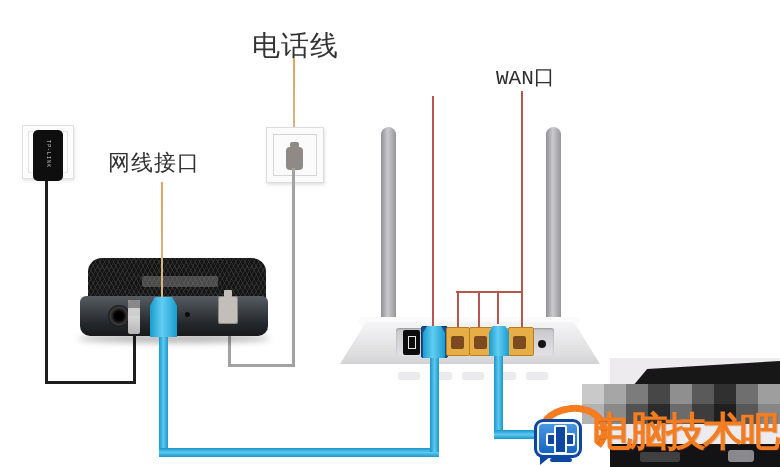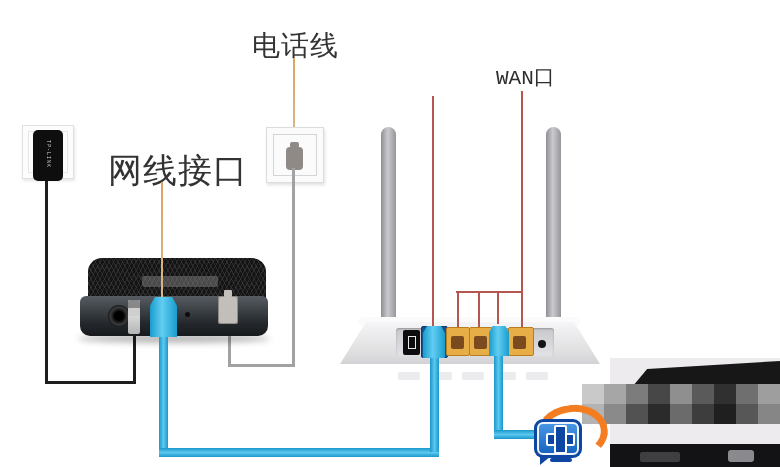--- a/index.html
+++ b/index.html
@@ -3,21 +3,21 @@
 <meta charset="utf-8">
 <style>
   html,body{margin:0;padding:0;background:#fff;}
   #canvas{position:relative;width:780px;height:467px;background:#ffffff;overflow:hidden;
           font-family:Liberation Mono, monospace;}
   .abs{position:absolute;}
   .lbl{color:#333;font-weight:500;white-space:nowrap;}
 
   
   #lbl-phone{left:252px;top:27px;font-size:28px;letter-spacing:1px;}
-  #lbl-eth{left:108px;top:148px;font-size:34px;letter-spacing:1px;}
+  #lbl-eth{left:108px;top:148px;font-size:22px;letter-spacing:1px;}
   #lbl-wan{left:376px;top:71px;font-size:21px;color:#2e2e2e;}
   #lbl-lan{left:496px;top:63px;font-size:21px;color:#2e2e2e;}
 
   
   .leader-tan{width:2px;background:linear-gradient(#dfa45f,#d6b88c);}
   #ld-phone{left:293px;top:58px;height:80px;}
   #ld-eth{left:161px;top:182px;height:122px;z-index:5;}
   .leader-red{background:#b5574f;z-index:4;}
   #ld-wan{left:432px;top:96px;width:2px;height:231px;}
   #ld-lan-stem{left:521px;top:91px;width:2px;height:200px;}
@@ -238,14 +238,15 @@
     </div>
 
   <div class="abs" id="wm-swoosh"></div>
   <div class="abs" id="wm-monitor">
       <div class="screen"></div>
     </div>
   <div class="abs" id="wm-cross-h"></div>
   <div class="abs" id="wm-cross-v"></div>
   <div class="abs" id="wm-tail"></div>
   <div class="abs" id="wm-stand"></div>
+  <div class="abs" id="wm-text">电脑技术吧</div>
 
 </div>
 
 </body></html>

